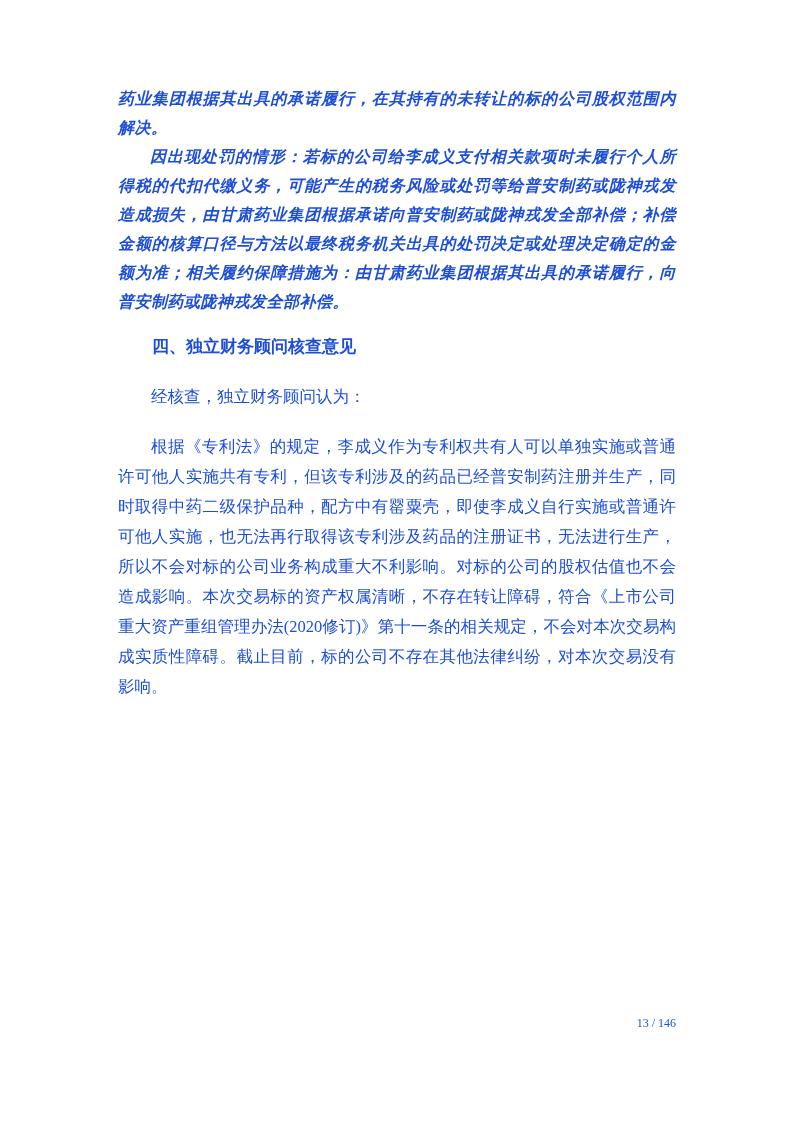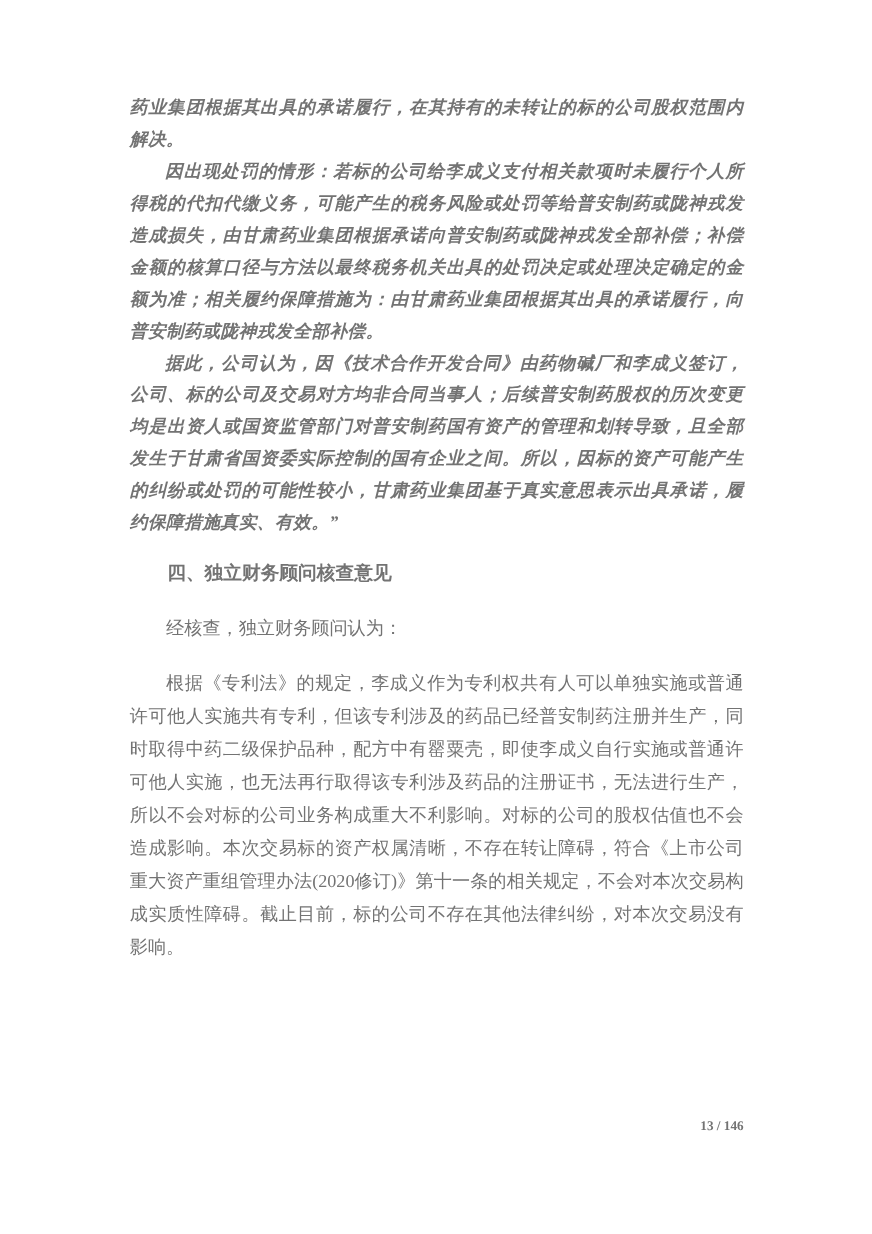--- a/index.html
+++ b/index.html
@@ -7,21 +7,21 @@
     margin: 0;
     padding: 0;
     background: #ffffff;
   }
   .page {
     position: relative;
     width: 793px;
     height: 1122px;
     background: #ffffff;
     overflow: hidden;
-    color: #737373;
+    color: #1d4ed8;
     font-family: "Liberation Serif", "DejaVu Serif", serif;
   }
   .content {
     position: absolute;
     left: 118px;
     top: 84px;
     width: 558px;
   }
   p {
     margin: 0;
@@ -54,35 +54,34 @@
     font-size: 16.5px;
     line-height: 30px;
     text-indent: 2em;
     margin-top: 20px;
   }
   .footer {
     position: absolute;
     right: 117px;
     top: 1016px;
     font-size: 12px;
-    font-weight: 700;
+    font-weight: 400;
     font-family: "Liberation Serif", "DejaVu Serif", serif;
   }
 </style>
 </head>
 <body>
 
 <div class="page">
   <div class="content">
 
     <p class="kai">药业集团根据其出具的承诺履行，在其持有的未转让的标的公司股权范围内解决。</p>
 
     <p class="kai indent para-gap">因出现处罚的情形：若标的公司给李成义支付相关款项时未履行个人所得税的代扣代缴义务，可能产生的税务风险或处罚等给普安制药或陇神戎发造成损失，由甘肃药业集团根据承诺向普安制药或陇神戎发全部补偿；补偿金额的核算口径与方法以最终税务机关出具的处罚决定或处理决定确定的金额为准；相关履约保障措施为：由甘肃药业集团根据其出具的承诺履行，向普安制药或陇神戎发全部补偿。</p>
 
-    <p class="kai indent para-gap">据此，公司认为，因《技术合作开发合同》由药物碱厂和李成义签订，公司、标的公司及交易对方均非合同当事人；后续普安制药股权的历次变更均是出资人或国资监管部门对普安制药国有资产的管理和划转导致，且全部发生于甘肃省国资委实际控制的国有企业之间。所以，因标的资产可能产生的纠纷或处罚的可能性较小，甘肃药业集团基于真实意思表示出具承诺，履约保障措施真实、有效。”</p>
 
     <p class="heading">四、独立财务顾问核查意见</p>
 
     <p class="song">经核查，独立财务顾问认为：</p>
 
     <p class="song">根据《专利法》的规定，李成义作为专利权共有人可以单独实施或普通许可他人实施共有专利，但该专利涉及的药品已经普安制药注册并生产，同时取得中药二级保护品种，配方中有罂粟壳，即使李成义自行实施或普通许可他人实施，也无法再行取得该专利涉及药品的注册证书，无法进行生产，所以不会对标的公司业务构成重大不利影响。对标的公司的股权估值也不会造成影响。本次交易标的资产权属清晰，不存在转让障碍，符合《上市公司重大资产重组管理办法(2020修订)》第十一条的相关规定，不会对本次交易构成实质性障碍。截止目前，标的公司不存在其他法律纠纷，对本次交易没有影响。</p>
 
 
   </div>
 

